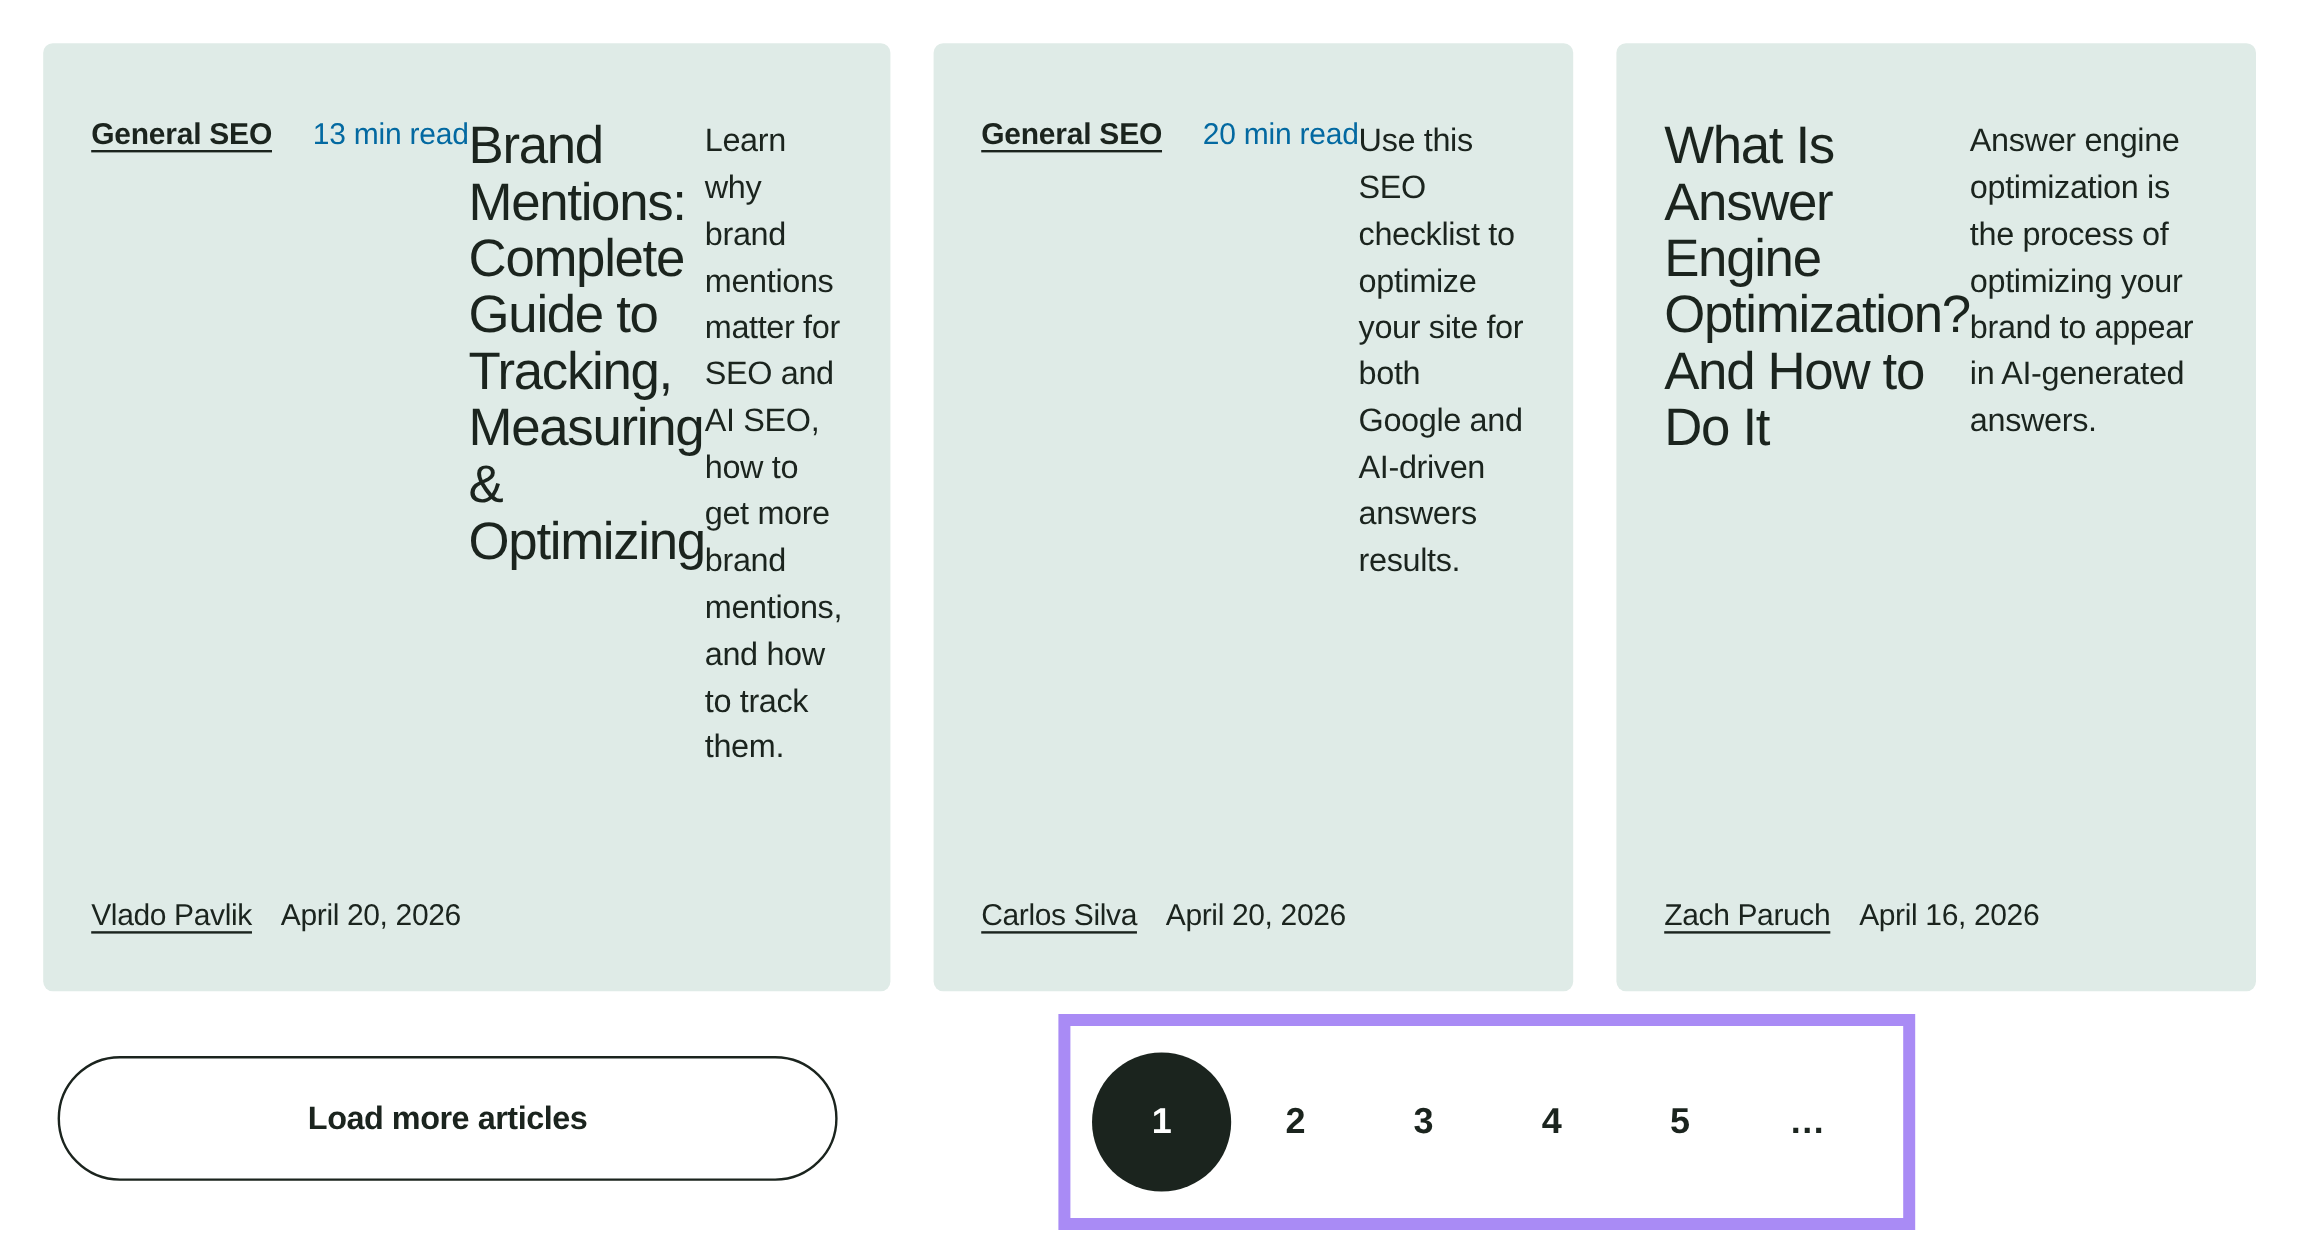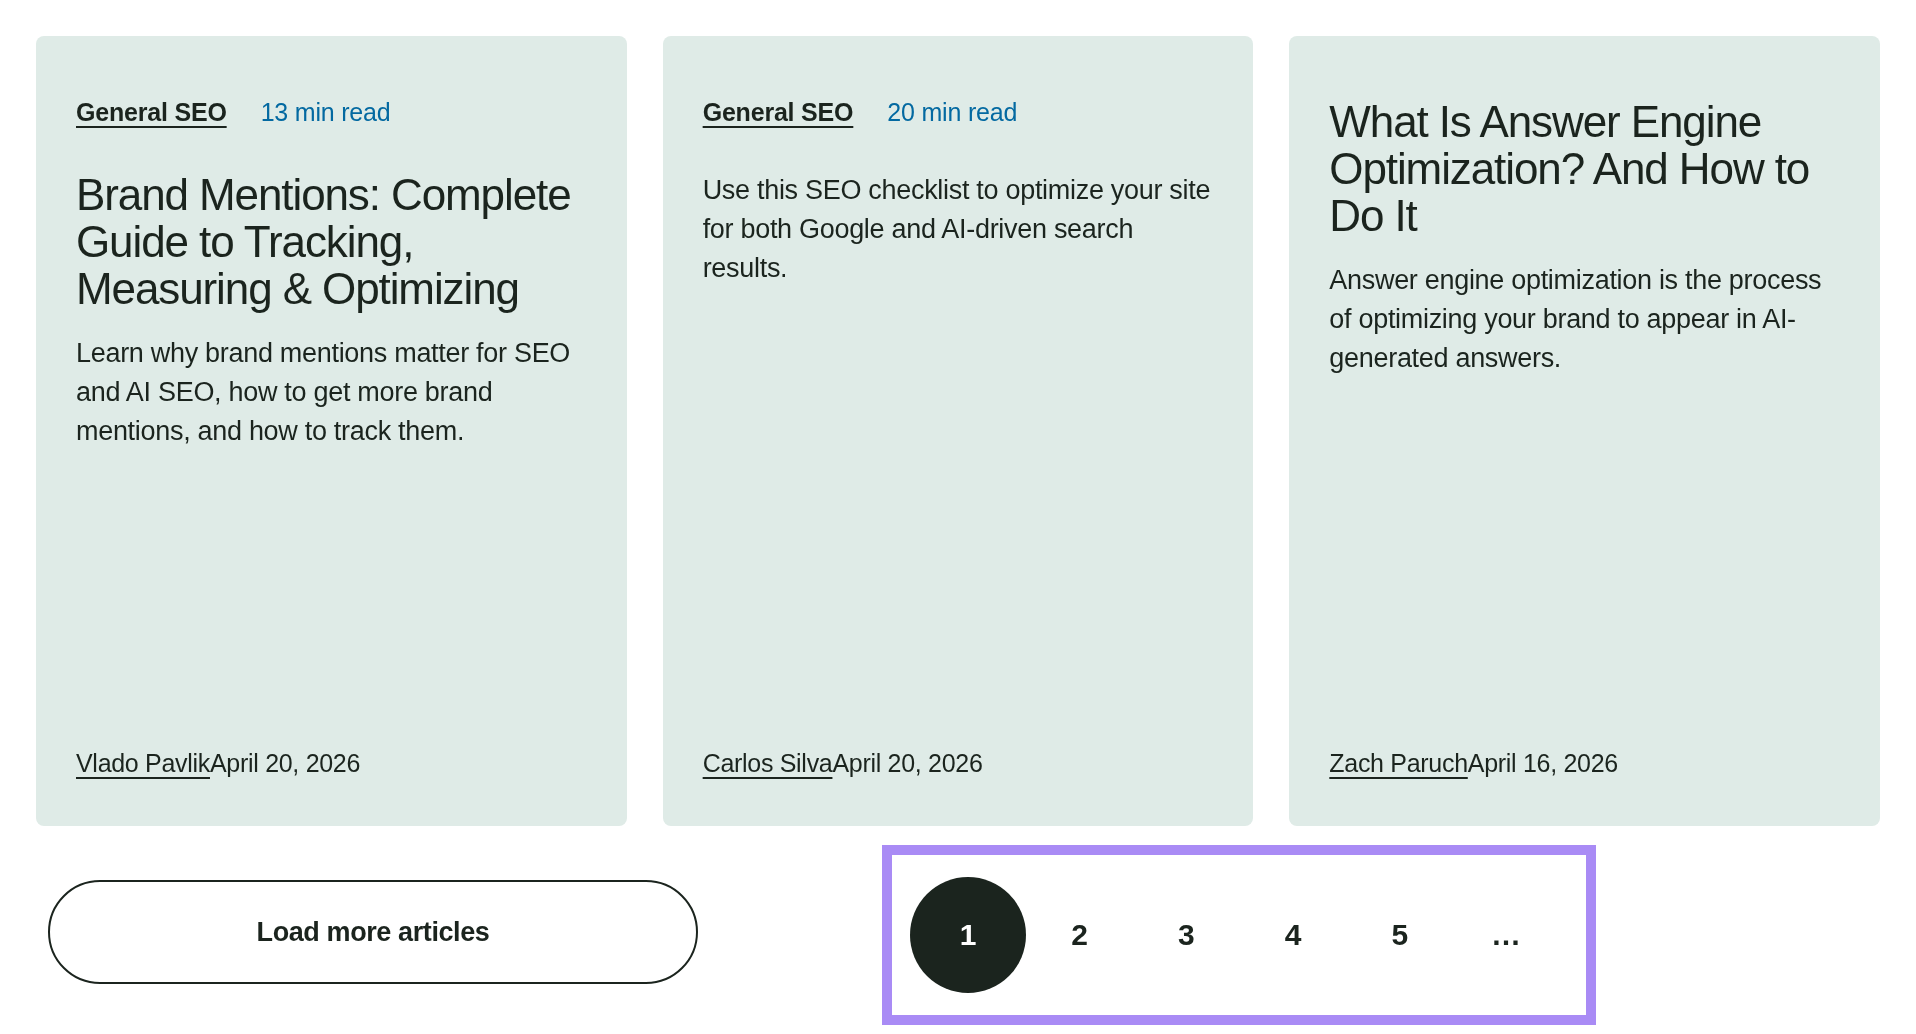--- a/index.html
+++ b/index.html
@@ -31,21 +31,21 @@
     grid-template-columns: repeat(3, 1fr);
     column-gap: 36px;
   }
 
   .card {
     background: #dfebe7;
     border-radius: 8px;
     padding: 62px 40px 0 40px;
     position: relative;
     display: flex;
-    flex-direction: column;
+    flex-direction: row;
   }
 
   .card-meta {
     display: flex;
     align-items: baseline;
     gap: 34px;
     margin-bottom: 44px;
   }
 
   .card-category {
@@ -86,20 +86,21 @@
     color: #1b241e;
   }
 
   .card-footer {
     position: absolute;
     left: 40px;
     right: 40px;
     bottom: 48px;
     display: flex;
     align-items: baseline;
+    gap: 24px;
   }
 
   .card-author {
     font-size: 25px;
     font-weight: 400;
     letter-spacing: -0.3px;
     text-decoration: underline;
     text-underline-offset: 5px;
     text-decoration-thickness: 2px;
     color: #1b241e;
@@ -215,21 +216,21 @@
         <span class="card-author">Vlado Pavlik</span>
         <span class="card-date">April 20, 2026</span>
       </div>
     </article>
 
     <article class="card">
       <div class="card-meta">
         <span class="card-category">General SEO</span>
         <span class="card-readtime">20 min read</span>
       </div>
-      <p class="card-excerpt">Use this SEO checklist to optimize your site for both Google and AI-driven search results.</p>
+      <p class="card-excerpt">Use this SEO checklist to optimize your site for both Google and AI-driven answers results.</p>
       <div class="card-footer">
         <span class="card-author">Carlos Silva</span>
         <span class="card-date">April 20, 2026</span>
       </div>
     </article>
 
     <article class="card">
       <h2 class="card-title">What Is Answer Engine Optimization? And How to Do It</h2>
       <p class="card-excerpt">Answer engine optimization is the process of optimizing your brand to appear in AI-generated answers.</p>
       <div class="card-footer">

